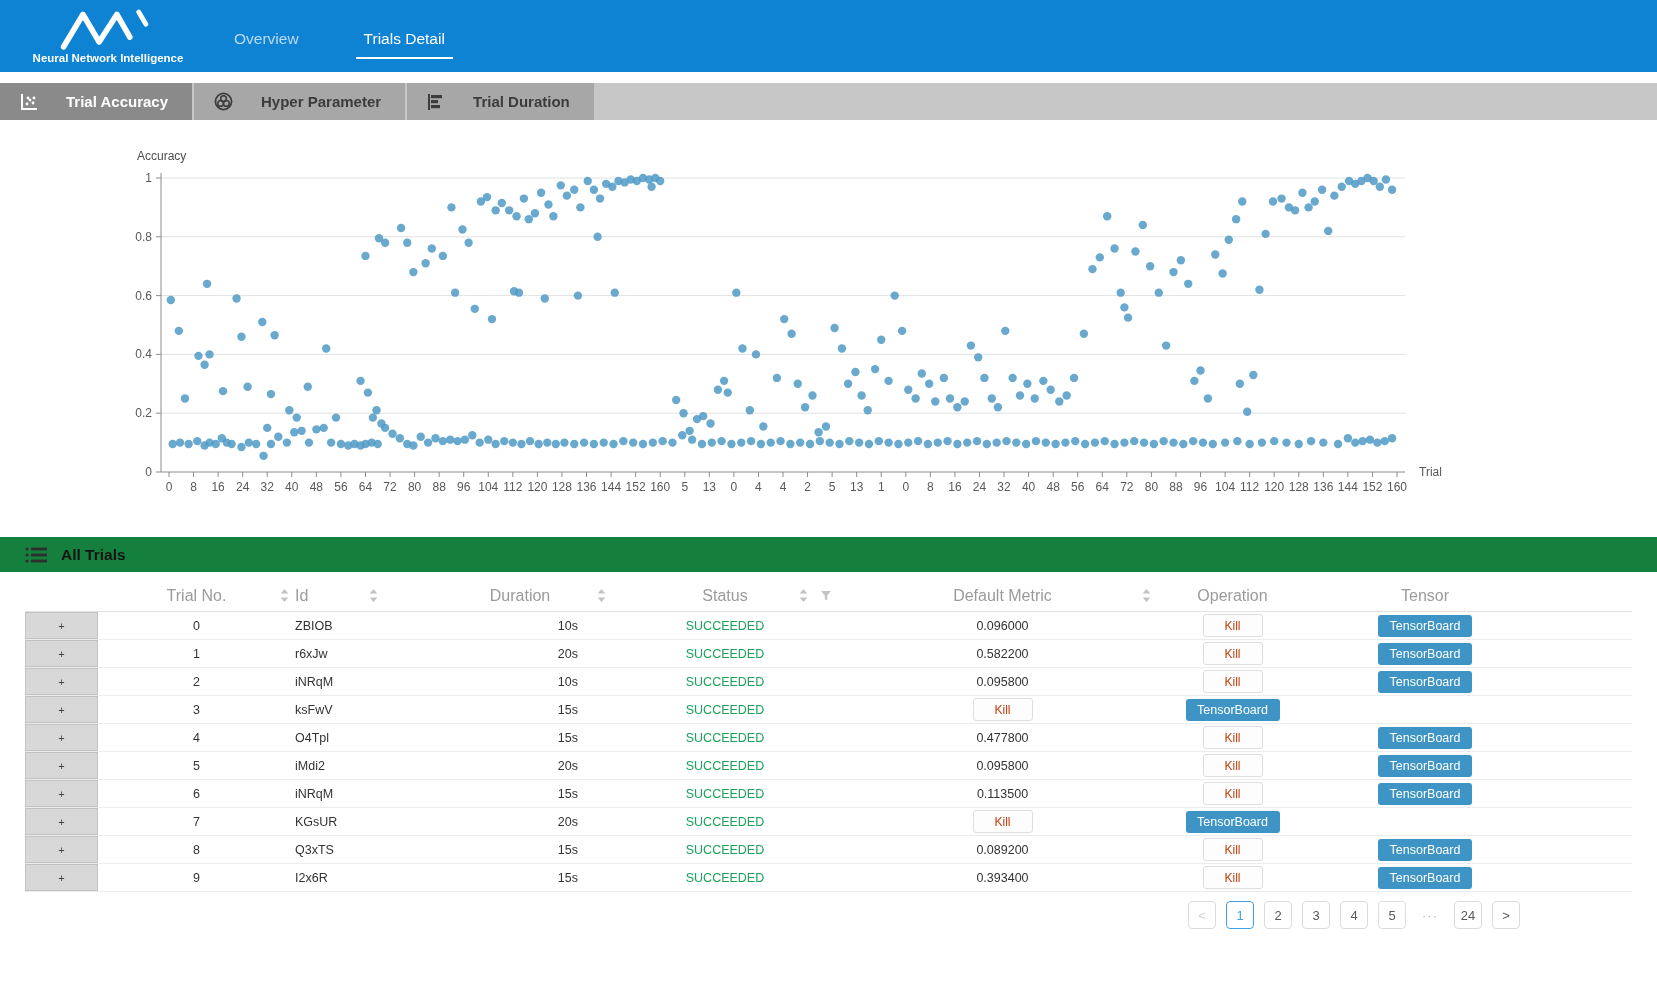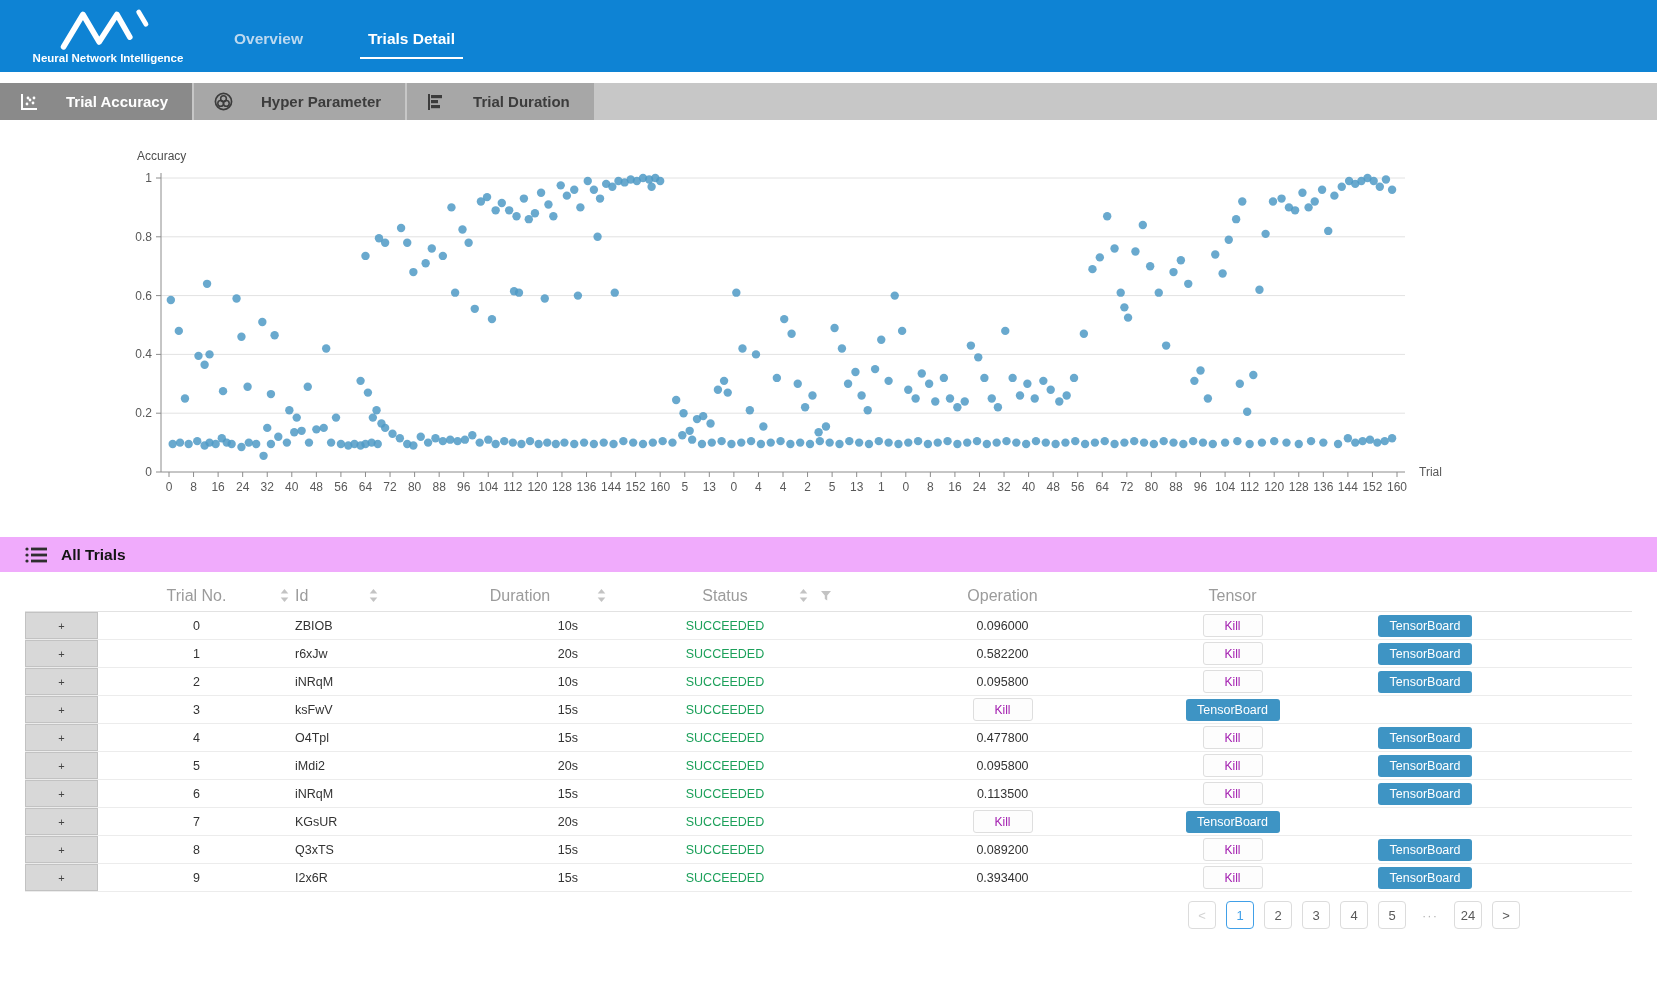--- a/index.html
+++ b/index.html
@@ -4,56 +4,56 @@
 <style>
   html,body{margin:0;padding:0;background:#fff;}
   body{font-family:"Liberation Sans","DejaVu Sans",sans-serif;color:#333;}
   .page{position:relative;width:1657px;height:984px;background:#fff;overflow:hidden;}
 
   
   .header{position:absolute;top:0;left:0;width:100%;height:72px;background:var(--blue);display:flex;align-items:center;}
   .brand{margin-left:28px;width:160px;display:flex;flex-direction:column;align-items:center;}
   .brand svg{display:block;}
   .brand-title{color:#fff;font-size:11.5px;font-weight:bold;margin-top:2px;white-space:nowrap;}
-  .nav{display:flex;margin-left:46px;gap:57px;align-items:flex-end;height:46px;font-weight:bold;}
+  .nav{display:flex;margin-left:46px;gap:57px;align-items:flex-end;height:46px;}
   .nav-item{font-size:15.5px;color:#bcd9f0;cursor:pointer;padding-bottom:9px;border-bottom:2px solid transparent;}
   .nav-item.active{color:#fff;border-bottom-color:#fff;padding-left:8px;padding-right:8px;}
 
   
   .tabstrip{position:absolute;top:83px;left:0;width:100%;height:37px;background:#c7c7c7;display:flex;}
   .tab{height:100%;display:flex;align-items:center;gap:28px;padding:0 24px 0 20px;background:#a7a7a7;color:#3c3c3c;font-size:15px;font-weight:bold;margin-right:2px;cursor:pointer;box-sizing:border-box;}
   .tab.active{background:#8a8a8a;color:#fff;}
   .tab .ticon{display:flex;align-items:center;}
 
   
   .chart-section{position:absolute;top:120px;left:0;width:100%;height:435px;}
   .ylabel{position:absolute;left:137px;top:29px;font-size:12px;color:#4d4d4d;}
   .chart-svg{position:absolute;left:125px;top:44px;}
   svg text{font-family:"Liberation Sans","DejaVu Sans",sans-serif;}
 
   
-  .alltrials{position:absolute;top:537px;left:0;width:100%;height:35px;background:#f0abfc;display:flex;align-items:center;}
+  .alltrials{position:absolute;top:537px;left:0;width:100%;height:35px;background:#15803d;display:flex;align-items:center;}
   .alltrials .licon{margin-left:25px;display:flex;align-items:center;}
   .alltrials .atitle{margin-left:14px;font-size:15.5px;font-weight:bold;color:#141414;}
 
   
   .table{position:absolute;top:580px;left:25px;width:1607px;}
   .trow{display:grid;grid-template-columns:73px 197px 125px 200px 210px 345px 115px 270px 1fr;align-items:center;}
   .thead{height:31px;border-bottom:1px solid #e2e2e2;color:#9b9b9b;font-size:16px;}
   .th{position:relative;height:100%;display:flex;align-items:center;justify-content:center;}
   .th.left{justify-content:flex-start;}
   .th .sort{position:absolute;display:inline-flex;cursor:pointer;}
   .th .filter{position:absolute;display:inline-flex;cursor:pointer;}
   .drow{height:27px;border-bottom:1px solid #ececec;font-size:12.5px;color:#333;}
   .cell{display:flex;align-items:center;justify-content:center;height:100%;box-sizing:border-box;}
   .cell.left{justify-content:flex-start;}
   .cell.right{justify-content:flex-end;padding-right:42px;}
   .pluscell{background:#d8d8d8;border:1px solid #c2c2c2;height:100%;display:flex;align-items:center;justify-content:center;font-size:11px;color:#444;cursor:pointer;box-sizing:border-box;}
   .status{color:var(--green);}
-  .killbtn{width:58px;height:21px;border:1px solid #dedede;border-radius:3px;background:#fdfdfd;color:#a21caf;font-size:12px;display:flex;align-items:center;justify-content:center;cursor:not-allowed;}
+  .killbtn{width:58px;height:21px;border:1px solid #dedede;border-radius:3px;background:#fdfdfd;color:#c2410c;font-size:12px;display:flex;align-items:center;justify-content:center;cursor:not-allowed;}
   .tbbtn{width:94px;height:22px;border-radius:3px;background:var(--tbblue);color:#fff;font-size:12.5px;display:flex;align-items:center;justify-content:center;cursor:pointer;}
 
   
   .pagination{position:absolute;top:901px;right:137px;display:flex;gap:10px;}
   .pgbtn{min-width:28px;height:28px;border:1px solid #dcdcdc;border-radius:4px;background:#fff;color:#595959;font-size:13px;display:flex;align-items:center;justify-content:center;cursor:pointer;box-sizing:border-box;}
   .pgbtn.active{border-color:var(--accent);color:var(--accent);}
   .pgbtn.disabled{color:#d2d2d2;cursor:default;}
   .pgbtn.ellipsis{border:none;color:#b5b5b5;letter-spacing:1px;cursor:default;}
 </style>
 </head>
@@ -613,20 +613,29 @@
               <path d="M4.5 13 L0.7 8.4 H8.3 Z" fill="#c3c3c3"></path>
             </svg>
           </span>
           <span class="filter" style="right: -2px;">
             <svg width="12" height="12" viewBox="0 0 12 12">
               <path d="M1 1 H11 L7.2 5.6 V10.6 L4.8 9.1 V5.6 Z" fill="#c3c3c3"></path>
             </svg>
           </span>
         </div>
         <div class="th">
+          <span>Default Metric</span>
+          <span class="sort" style="right: 24px;">
+            <svg width="9" height="13" viewBox="0 0 9 13">
+              <path d="M4.5 0 L8.3 4.6 H0.7 Z" fill="#c3c3c3"></path>
+              <path d="M4.5 13 L0.7 8.4 H8.3 Z" fill="#c3c3c3"></path>
+            </svg>
+          </span>
+        </div>
+        <div class="th">
           <span>Operation</span>
         </div>
         <div class="th">
           <span>Tensor</span>
         </div>
       </div>
     <div id="tbody">
         <div class="trow drow">
           <div class="pluscell">+</div>
           <div class="cell">0</div>

